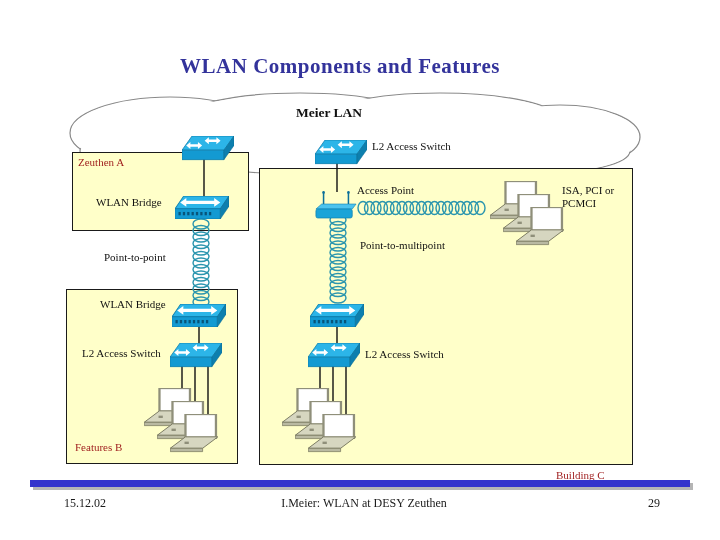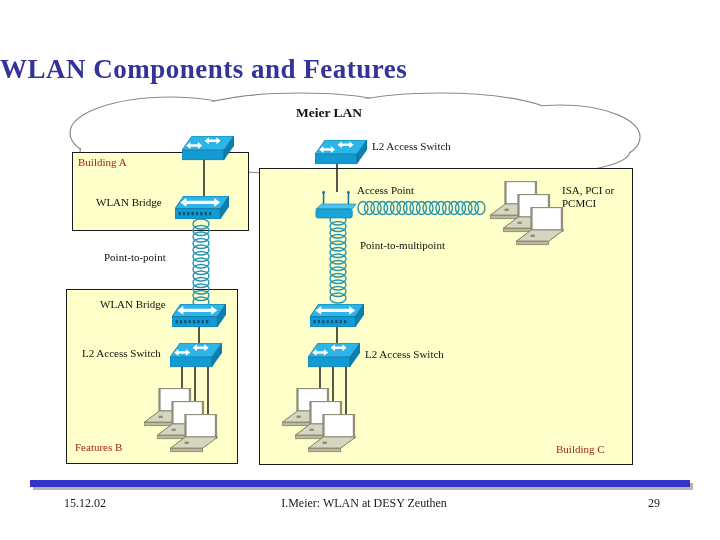--- a/index.html
+++ b/index.html
@@ -1,19 +1,19 @@
 <!DOCTYPE html>
 <html style="--title: #33339b; --building-label: #9e1b1b; --box-fill: #ffffc9; --device-top: #2cb5e8; --device-front: #139ad2; --coil: #2a95ae; --footer-bar: #3333cc; --cloud-stroke: #8a8a8a;"><head>
 <meta charset="utf-8">
 <style>
   html,body{margin:0;padding:0;background:#fff;}
   .slide{position:relative;width:720px;height:540px;background:#fff;overflow:hidden;
          font-family:"Liberation Serif","DejaVu Serif",serif;}
   .abs{position:absolute;}
-  .title{left:0;top:54px;width:680px;text-align:left;font-size:27px;font-weight:bold;
+  .title{left:0;top:54px;width:680px;text-align:center;font-size:21px;font-weight:bold;
          color:var(--title,#33339b);letter-spacing:0.5px;}
   .lbl{font-size:11px;font-weight:normal;color:#111;white-space:nowrap;line-height:13px;}
   .bldg{color:var(--building-label,#9e1b1b);}
   .cloud-label{font-size:13.5px;font-weight:bold;color:#111;}
   .box{background:var(--box-fill,#ffffc9);border:1.6px solid #1a1a1a;}
   .z1{z-index:1}.z2{z-index:2}.z3{z-index:3}.z4{z-index:4}.z5{z-index:5}
   svg{display:block;}
   .bar{background:var(--footer-bar,#3333cc);box-shadow:3px 3px 0 #b5b5b5;}
   .foot{font-size:12px;color:#1a1a1a;}
   .center-text{text-align:center;}
@@ -215,33 +215,33 @@
     <svg class="abs z4" style="left:503px;top:194px" width="50" height="40" viewBox="0 0 52 42">
         <use href="#g-laptop"></use>
       </svg>
     <svg class="abs z4" style="left:516px;top:207px" width="50" height="40" viewBox="0 0 52 42">
         <use href="#g-laptop"></use>
       </svg>
   </div>
 
   <div class="abs z5 cloud-label" style="left:296px;top:105px">Meier LAN</div>
   <div class="abs z5 lbl" style="left:372px;top:140px">L2 Access Switch</div>
-  <div class="abs z5 lbl bldg" style="left:78px;top:156px">Building A</div>
+  <div class="abs z5 lbl bldg" style="left:78px;top:156px">Zeuthen A</div>
   <div class="abs z5 lbl" style="left:96px;top:196px">WLAN Bridge</div>
   <div class="abs z5 lbl" style="left:357px;top:184px">Access Point</div>
   <div class="abs z5 lbl" style="left:562px;top:184px">
     <div>ISA, PCI or</div>
     <div>PCMCI</div>
   </div>
   <div class="abs z5 lbl" style="left:104px;top:251px">Point-to-point</div>
   <div class="abs z5 lbl" style="left:360px;top:239px">Point-to-multipoint</div>
   <div class="abs z5 lbl" style="left:100px;top:298px">WLAN Bridge</div>
   <div class="abs z5 lbl" style="left:82px;top:347px">L2 Access Switch</div>
   <div class="abs z5 lbl" style="left:365px;top:348px">L2 Access Switch</div>
   <div class="abs z5 lbl bldg" style="left:75px;top:441px">Features B</div>
-  <div class="abs z5 lbl bldg" style="left:556px;top:443px">Building C</div>
+  <div class="abs z5 lbl bldg" style="left:556px;top:469px">Building C</div>
 
   <div class="abs bar z5" style="left:30px;top:480px;width:660px;height:7px"></div>
   <div class="abs foot z5" style="left:64px;top:496px">15.12.02</div>
   <div class="abs foot z5 center-text" style="left:0;top:496px;width:728px">I.Meier: WLAN at DESY Zeuthen</div>
   <div class="abs foot z5" style="left:648px;top:496px">29</div>
 
 </div>
 
 </body></html>

